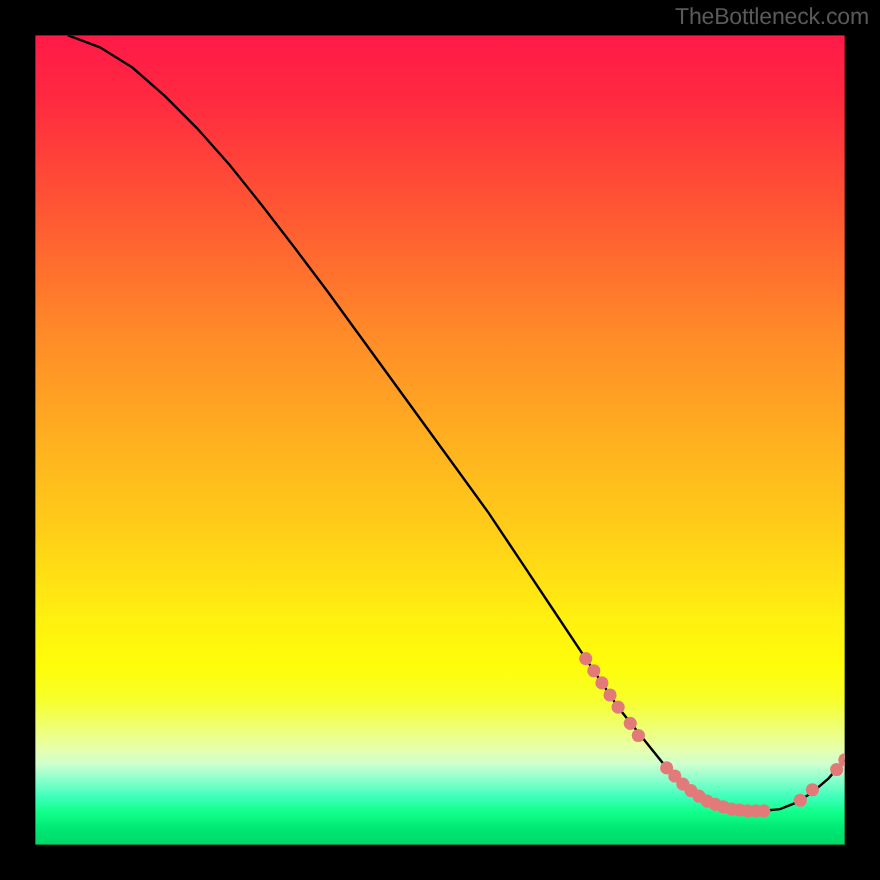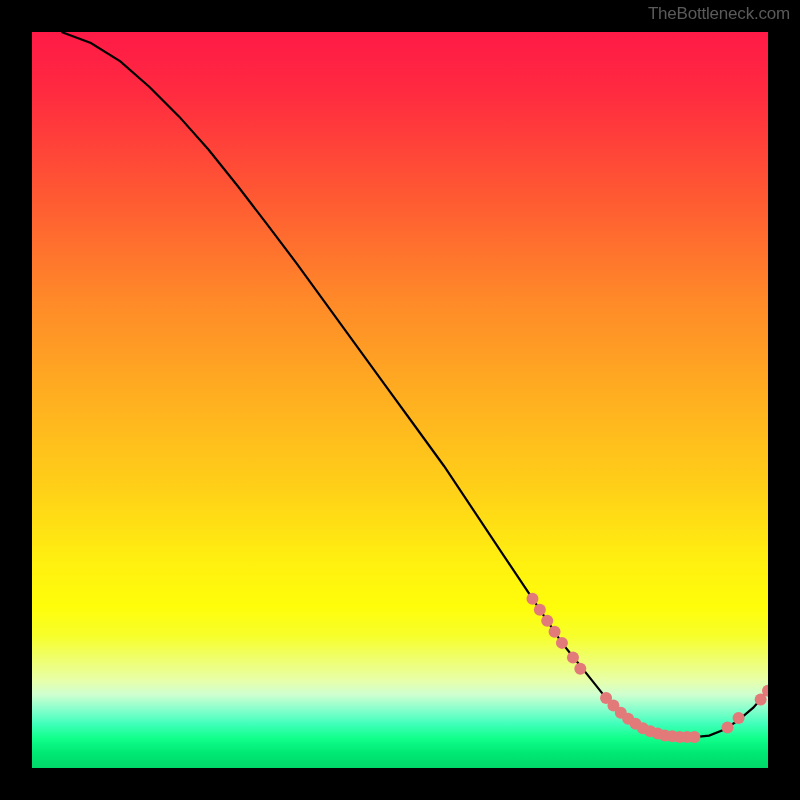--- a/index.html
+++ b/index.html
@@ -15,21 +15,21 @@
     position: relative;
     width: 800px;
     height: 800px;
     background: #000000;
   }
   .watermark {
     position: absolute;
     top: 4px;
     right: 10px;
     color: #5a5a5a;
-    font-size: 17px;
+    font-size: 21px;
     letter-spacing: -0.2px;
     z-index: 10;
   }
   .plot-area {
     position: absolute;
     left: 32px;
     top: 32px;
     width: 736px;
     height: 736px;
     overflow: hidden;

